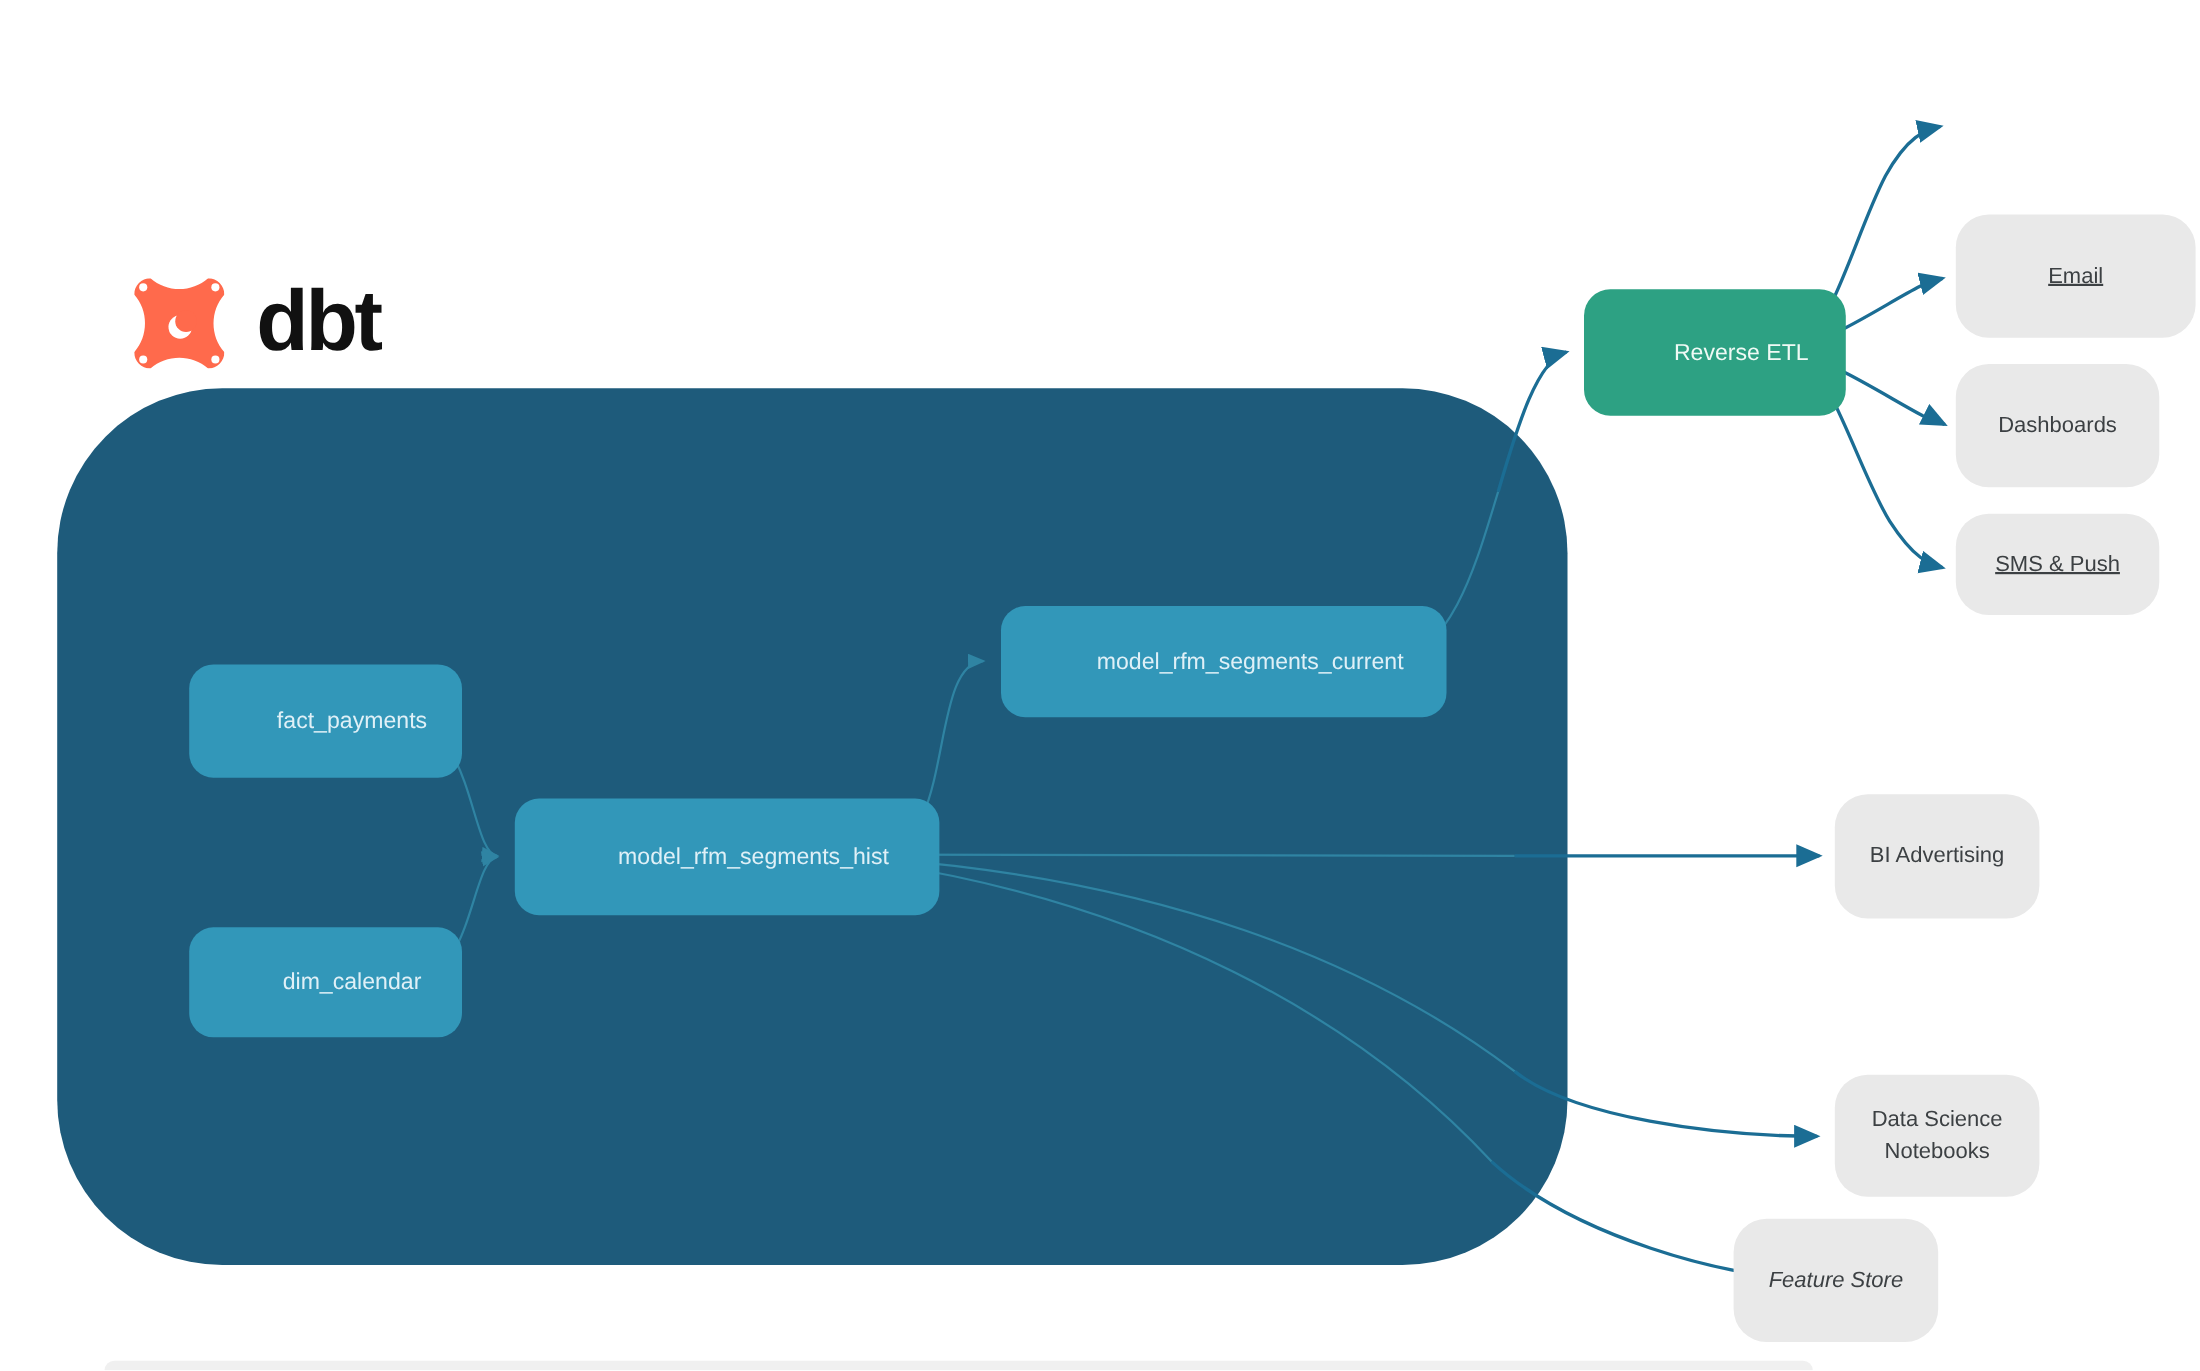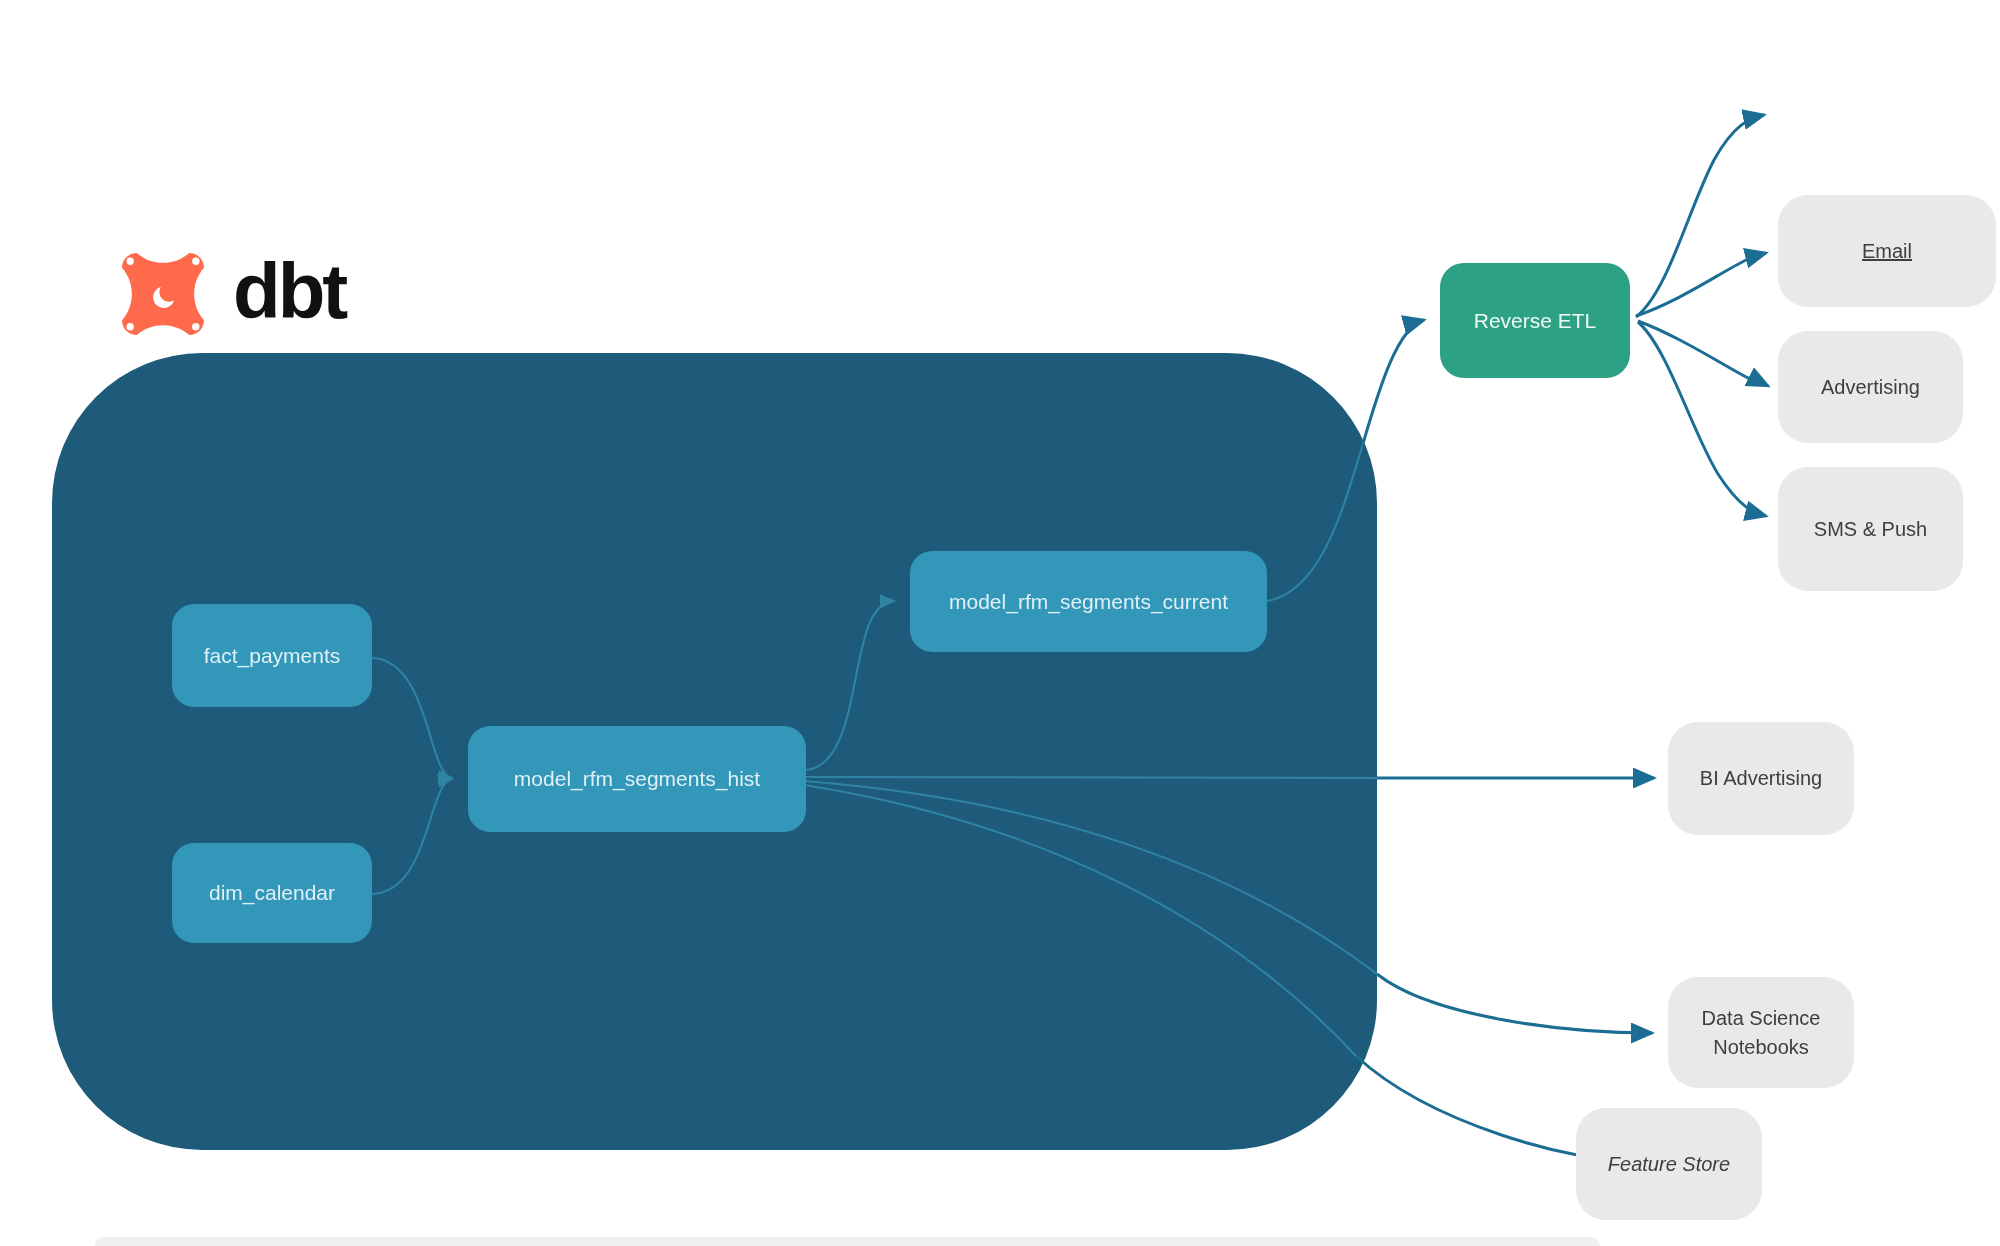--- a/index.html
+++ b/index.html
@@ -1,18 +1,18 @@
 <!DOCTYPE html>
 <html><head>
 <meta charset="utf-8">
 <style>
   html,body{margin:0;padding:0;background:#ffffff;}
   body{font-family:"Liberation Sans", sans-serif;}
   .canvas{position:relative;width:2000px;height:1246px;background:#ffffff;overflow:hidden;}
-  .abs{position:absolute;}
+  .abs{position:absolute;padding-left:48px;}
 
   
   .models-container{
     background:#1e5b7b;
     border-radius:150px;
   }
 
   
   .node{
     background:#3297b9;
@@ -135,24 +135,24 @@
   <div class="abs green-box" style="left:1440px;top:263px;width:190px;height:115px;">
     <span>Reverse ETL</span>
   </div>
 
 
   <div class="abs gray-box" style="left:1778px;top:195px;width:218px;height:112px;text-decoration:underline;">
     <span>Email</span>
   </div>
 
   <div class="abs gray-box" style="left:1778px;top:331px;width:185px;height:112px;">
-    <span>Advertising</span>
+    <span>Dashboards</span>
   </div>
 
-  <div class="abs gray-box" style="left:1778px;top:467px;width:185px;height:124px;">
+  <div class="abs gray-box" style="left:1778px;top:467px;width:185px;height:92px;text-decoration:underline;">
     <span>SMS &amp; Push</span>
   </div>
 
   <div class="abs gray-box" style="left:1668px;top:722px;width:186px;height:113px;">
     <span>BI Advertising</span>
   </div>
 
   <div class="abs gray-box" style="left:1668px;top:977px;width:186px;height:111px;">
     <span>Data Science Notebooks</span>
   </div>

